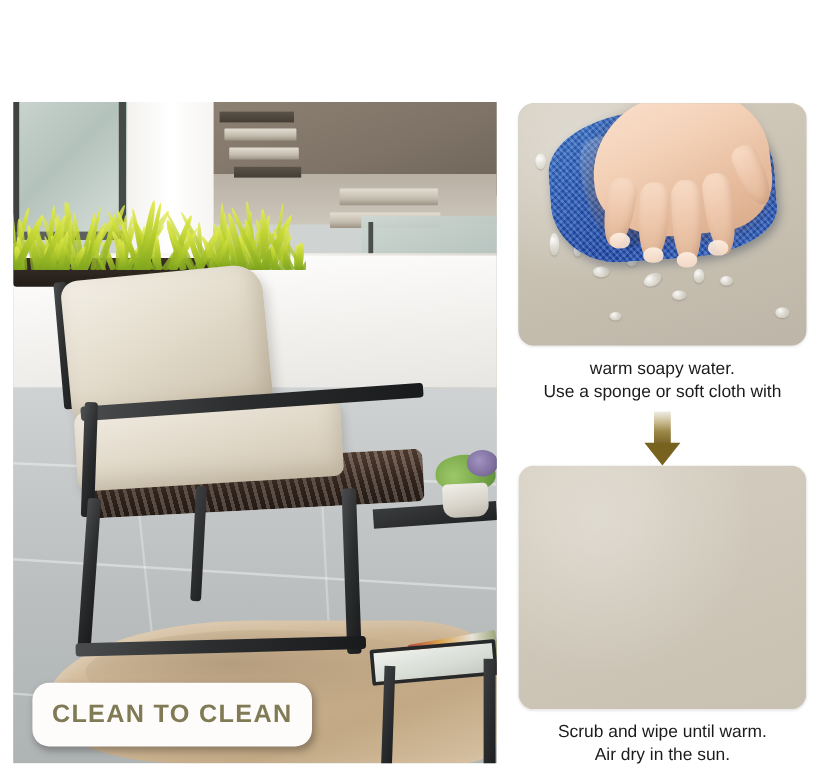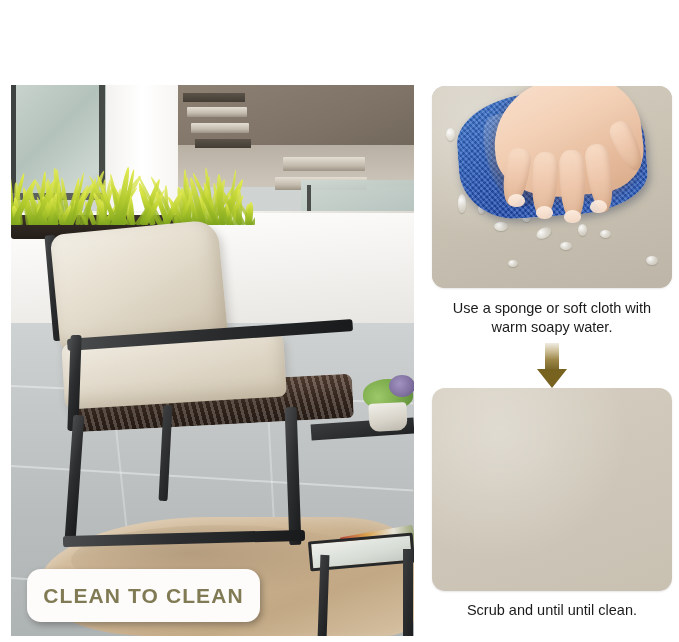--- a/index.html
+++ b/index.html
@@ -627,29 +627,30 @@
       <div class="finger" style="left:128px; top:64px;  width:25px; height:72px; transform:rotate(-2deg);"></div>
       <div class="finger" style="left:156px; top:58px;  width:24px; height:68px; transform:rotate(-8deg);"></div>
       <div class="finger" style="left:184px; top:34px;  width:22px; height:52px; transform:rotate(-24deg);"></div>
       <div class="nail" style="left:76px;  top:108px; width:17px; height:13px;"></div>
       <div class="nail" style="left:104px; top:120px; width:17px; height:13px;"></div>
       <div class="nail" style="left:132px; top:124px; width:17px; height:13px;"></div>
       <div class="nail" style="left:158px; top:114px; width:17px; height:13px;"></div>
     </div>
 
     <div class="step-caption">
+      <div>warm soapy water.</div>
       <div>Use a sponge or soft cloth with</div>
-      <div>warm soapy water.</div>
     </div>
 
     <div class="arrow-wrap">
       <div class="arrow-shaft"></div>
       <div class="arrow-head"></div>
     </div>
 
     <div class="step-panel panel-2"></div>
 
     <div class="step-caption panel2-caption">
-      <div>Scrub and until until clean.</div>
+      <div>Scrub and wipe until warm.</div>
+      <div>Air dry in the sun.</div>
     </div>
 
   </div>
 </div>
 
 </body></html>

